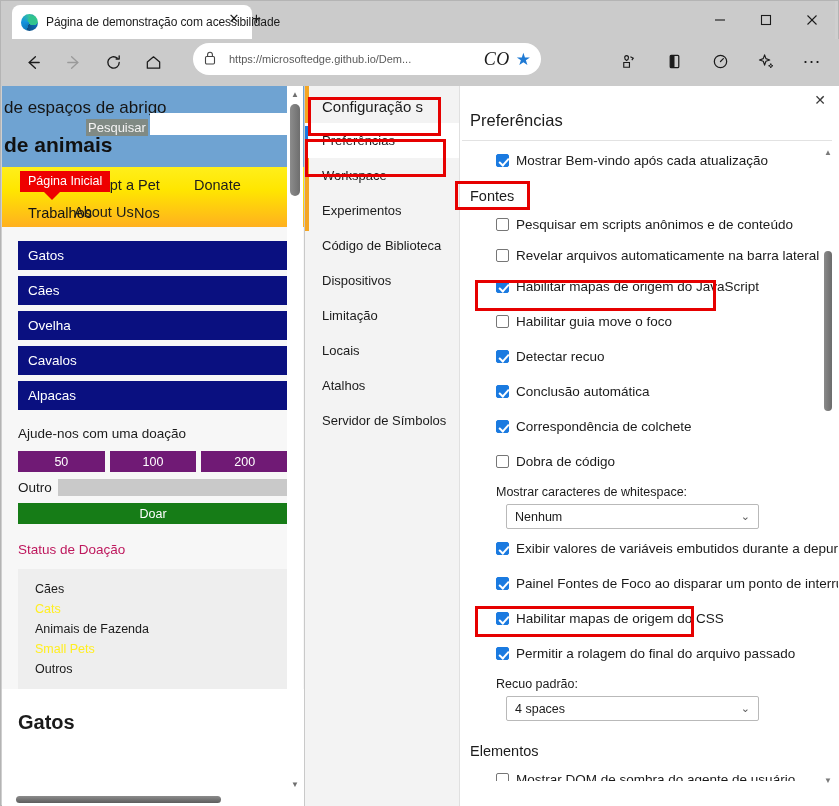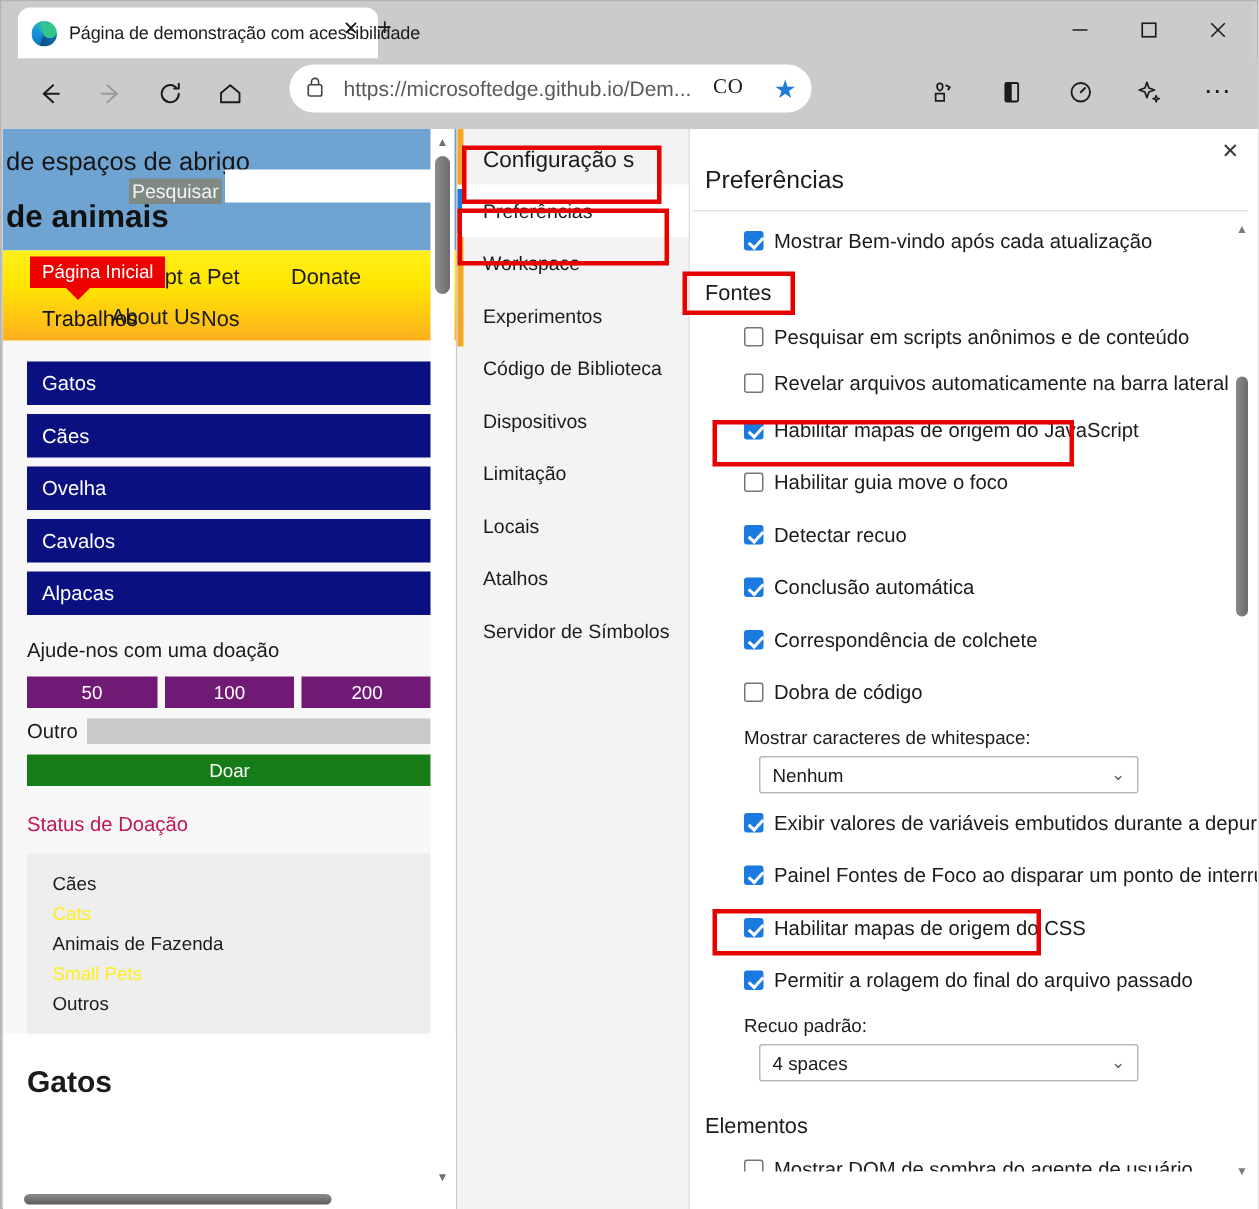--- a/index.html
+++ b/index.html
@@ -93,26 +93,27 @@
   .omnibox {
     position: absolute; left: 192px; top: 42px;
     width: 348px; height: 32px;
     background: #ffffff;
     border-radius: 16px;
     display: flex; align-items: center;
     padding: 0 10px;
   }
   .omni-lock { width: 18px; height: 18px; color: #444; flex: none; margin-right: 8px;}
   .omni-url {
-    font-size: 14px; color: #5a5a5a; white-space: nowrap; overflow: hidden;
+    font-size: 11px; color: #5a5a5a; white-space: nowrap; overflow: hidden;
     flex: 1;
   }
   .omni-co {
-    font-size: 14px; color: #1b1b1b; letter-spacing: 0.5px; margin-right: 20px;
+    font-size: 18px; color: #1b1b1b; letter-spacing: 0.5px; margin-right: 6px;
     font-family: "Liberation Serif", serif;
+    font-style: italic;
   }
   .omni-star { color: #1f7ad4; font-size: 17px; line-height: 1; }
   .tb-right { position: absolute; right: 8px; top: 42px; display: flex; align-items: center; }
   .tb-right .tb-icon { margin-left: 10px; }
 
   
   .content {
     position: absolute; left: 1px; top: 85px;
     width: 837px; height: 720px;
     background: #ffffff;

